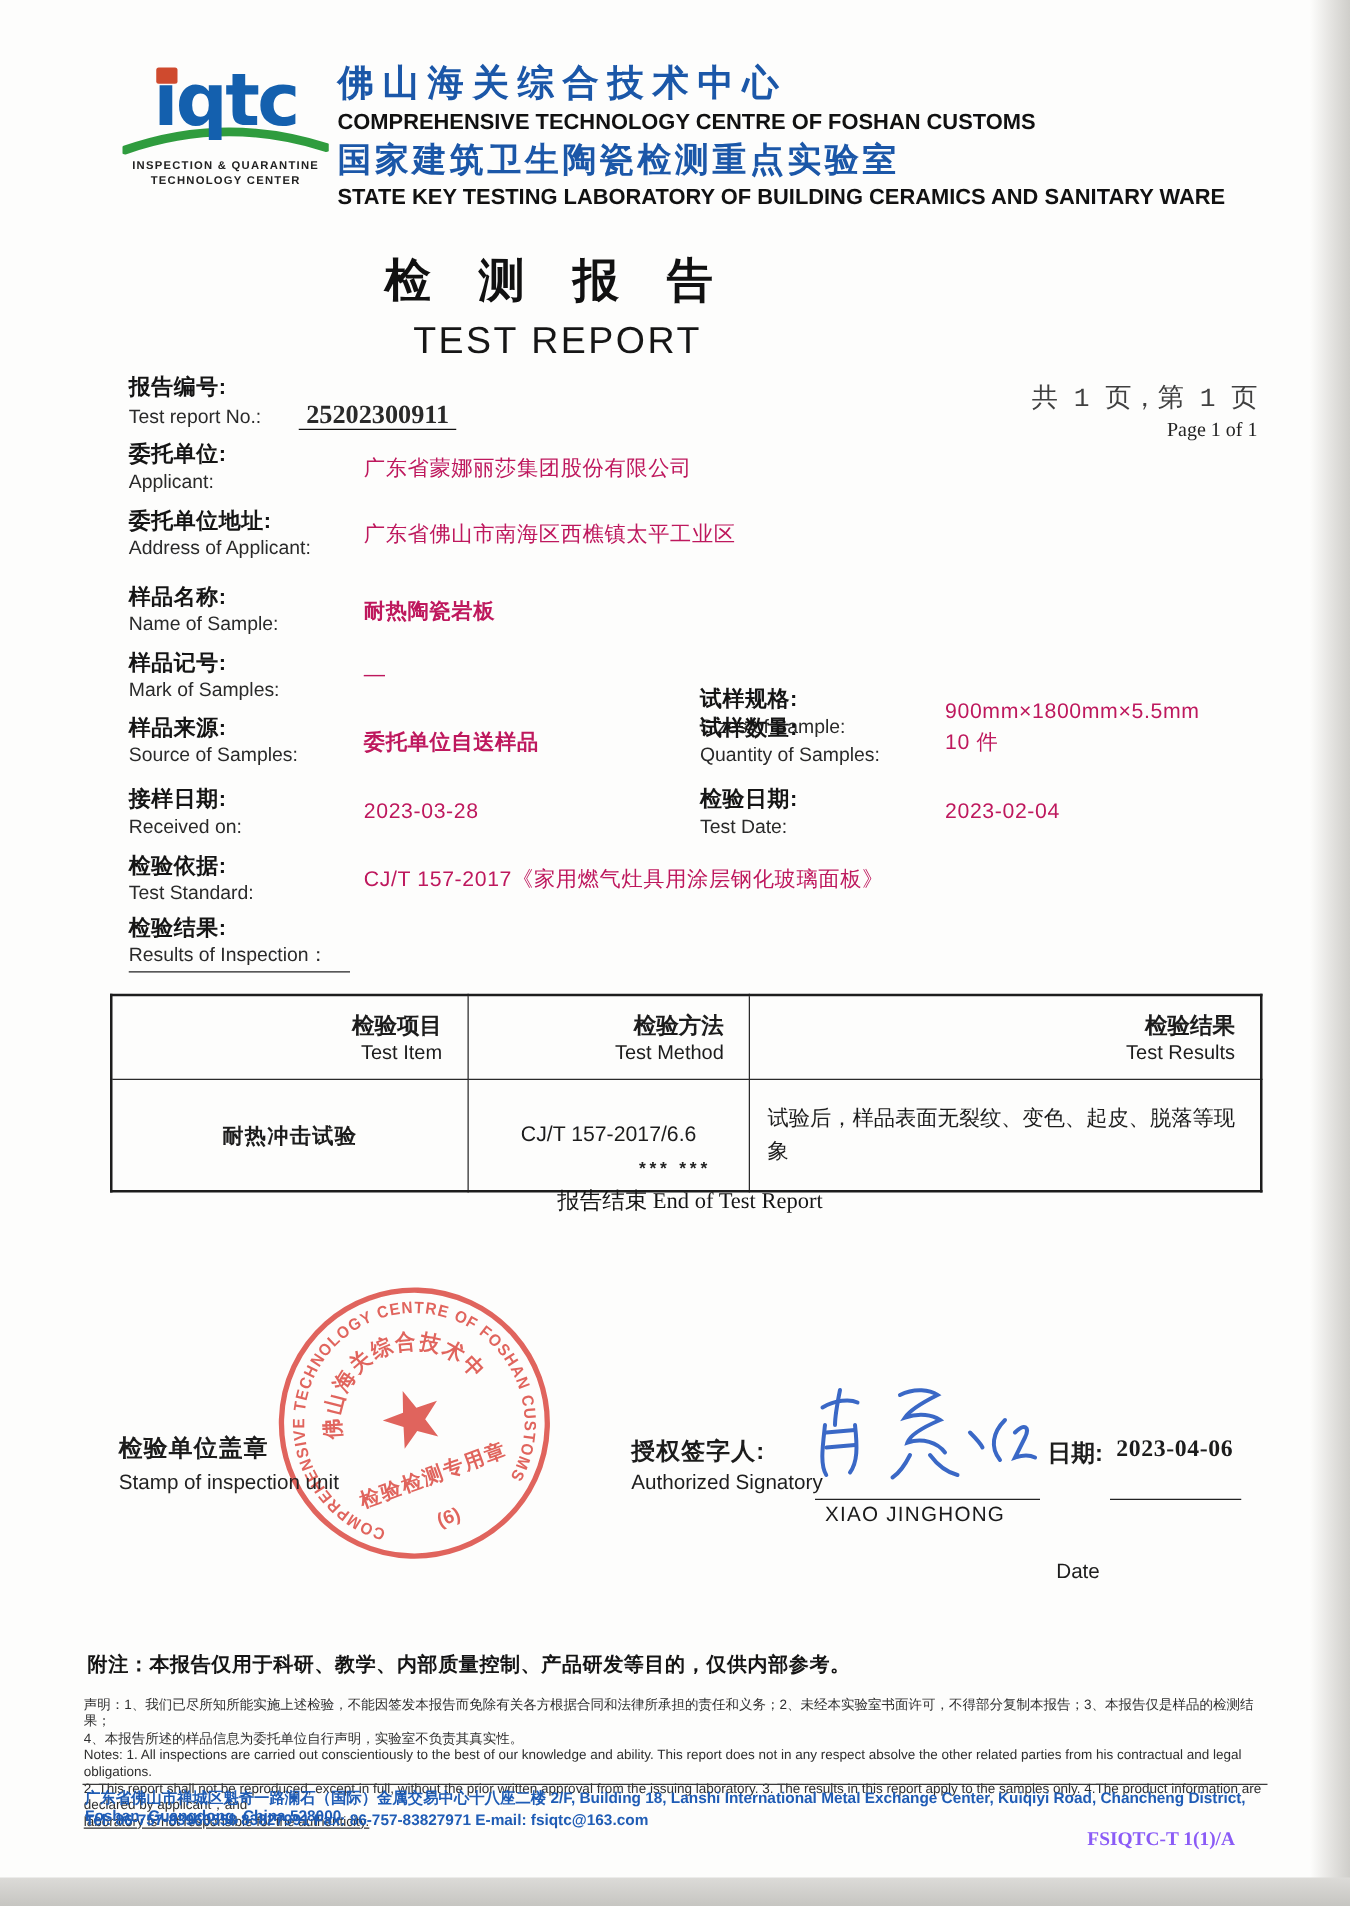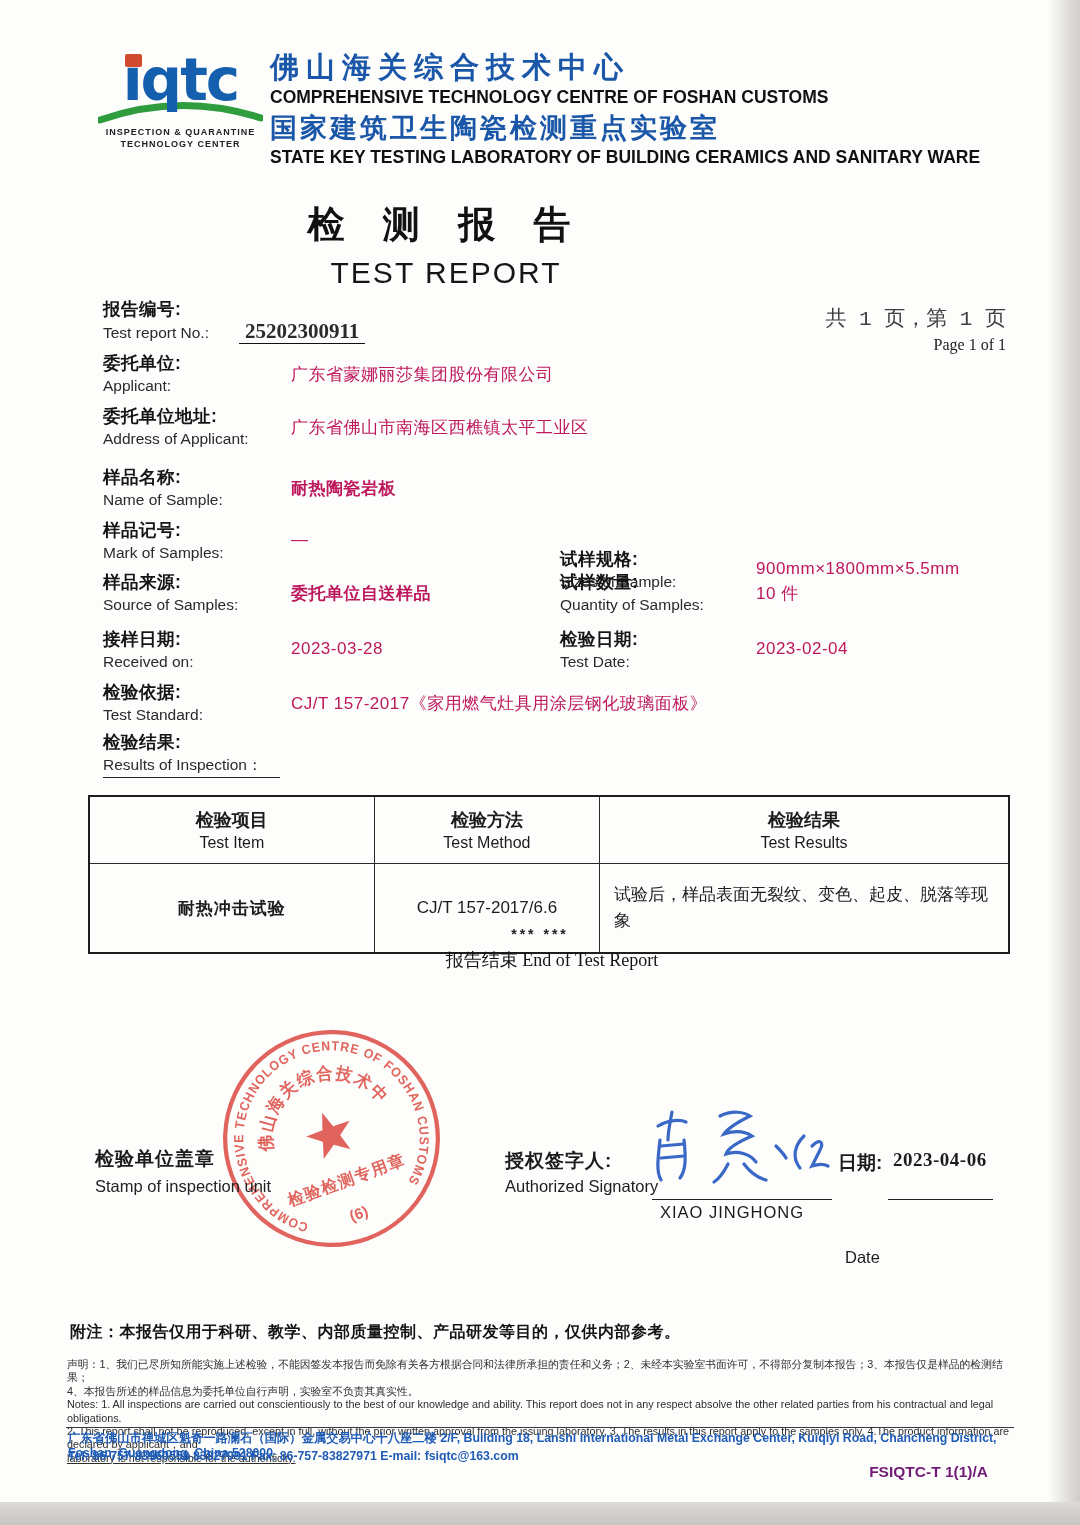--- a/index.html
+++ b/index.html
@@ -42,21 +42,21 @@
   .field .value{font-size:17px;color:#be185d;padding-top:11px;letter-spacing:0.5px;}
   .f-col2{left:560px !important;}
   .f-col2 .labels{width:196px;}
   .underline-en{border-bottom:1.6px solid #222;padding-bottom:2px;display:inline-block;padding-right:18px;}
   
   .rtable{position:absolute;left:88px;top:795px;width:922px;border-collapse:collapse;}
   .rtable td,.rtable th{border:1.6px solid #2a2a2a;vertical-align:middle;}
   .rtable{border:2.4px solid #1d1d1d;}
   .th-cn{font-size:18px;font-weight:bold;display:block;}
   .th-en{font-size:16px;font-weight:normal;display:block;margin-top:2px;}
-  .rtable th{height:58px;text-align:center;padding:4px 8px;}
+  .rtable th{height:58px;text-align:right;padding:4px 20px;}
   .rtable td{height:72px;font-size:17px;}
   .cell-item{text-align:center;font-weight:bold;font-size:18px;letter-spacing:1px;}
   .cell-method{text-align:center;}
   .cell-result{text-align:left;padding:8px 14px;line-height:26px;}
   
   .endblock{position:absolute;left:0;top:926px;width:1080px;text-align:center;}
   .stars{font-size:14px;font-weight:bold;letter-spacing:3px;color:#222;}
   .endtext{font-family:"Liberation Serif",serif;font-size:18px;margin-top:6px;color:#151515;padding-left:24px;}
   
   .stamp{position:absolute;left:213px;top:1020px;width:238px;height:238px;opacity:0.88;}
@@ -77,21 +77,21 @@
   
   .footnote{position:absolute;left:70px;top:1322px;font-size:16px;font-weight:bold;color:#141414;letter-spacing:0.5px;}
   .statement{position:absolute;left:67px;top:1358px;width:948px;font-size:10.8px;
     color:#2e2e2e;line-height:13.4px;}
   .statement .u{text-decoration:underline;}
   .sep-line{position:absolute;left:66px;top:1427px;width:948px;border-top:1.6px solid #3a3a3a;}
   .addr{position:absolute;left:68px;top:1431px;width:946px;font-size:12.3px;font-weight:bold;
     color:#1f5cb5;line-height:15px;}
   .contact{position:absolute;left:68px;top:1449px;font-size:12.3px;font-weight:bold;color:#1f5cb5;}
   .formcode{position:absolute;right:92px;top:1463px;font-size:15.5px;font-weight:bold;
-    font-family:Liberation Sans, sans-serif;color:#701a75;}
+    font-family:Liberation Serif, serif;color:#8b5cf6;}
 </style>
 </head>
 <body>
 
 <div class="page">
 
   <div class="logo">
     <div class="logo-word">
       <span>iqtc</span>
       <span class="logo-dot"></span>

